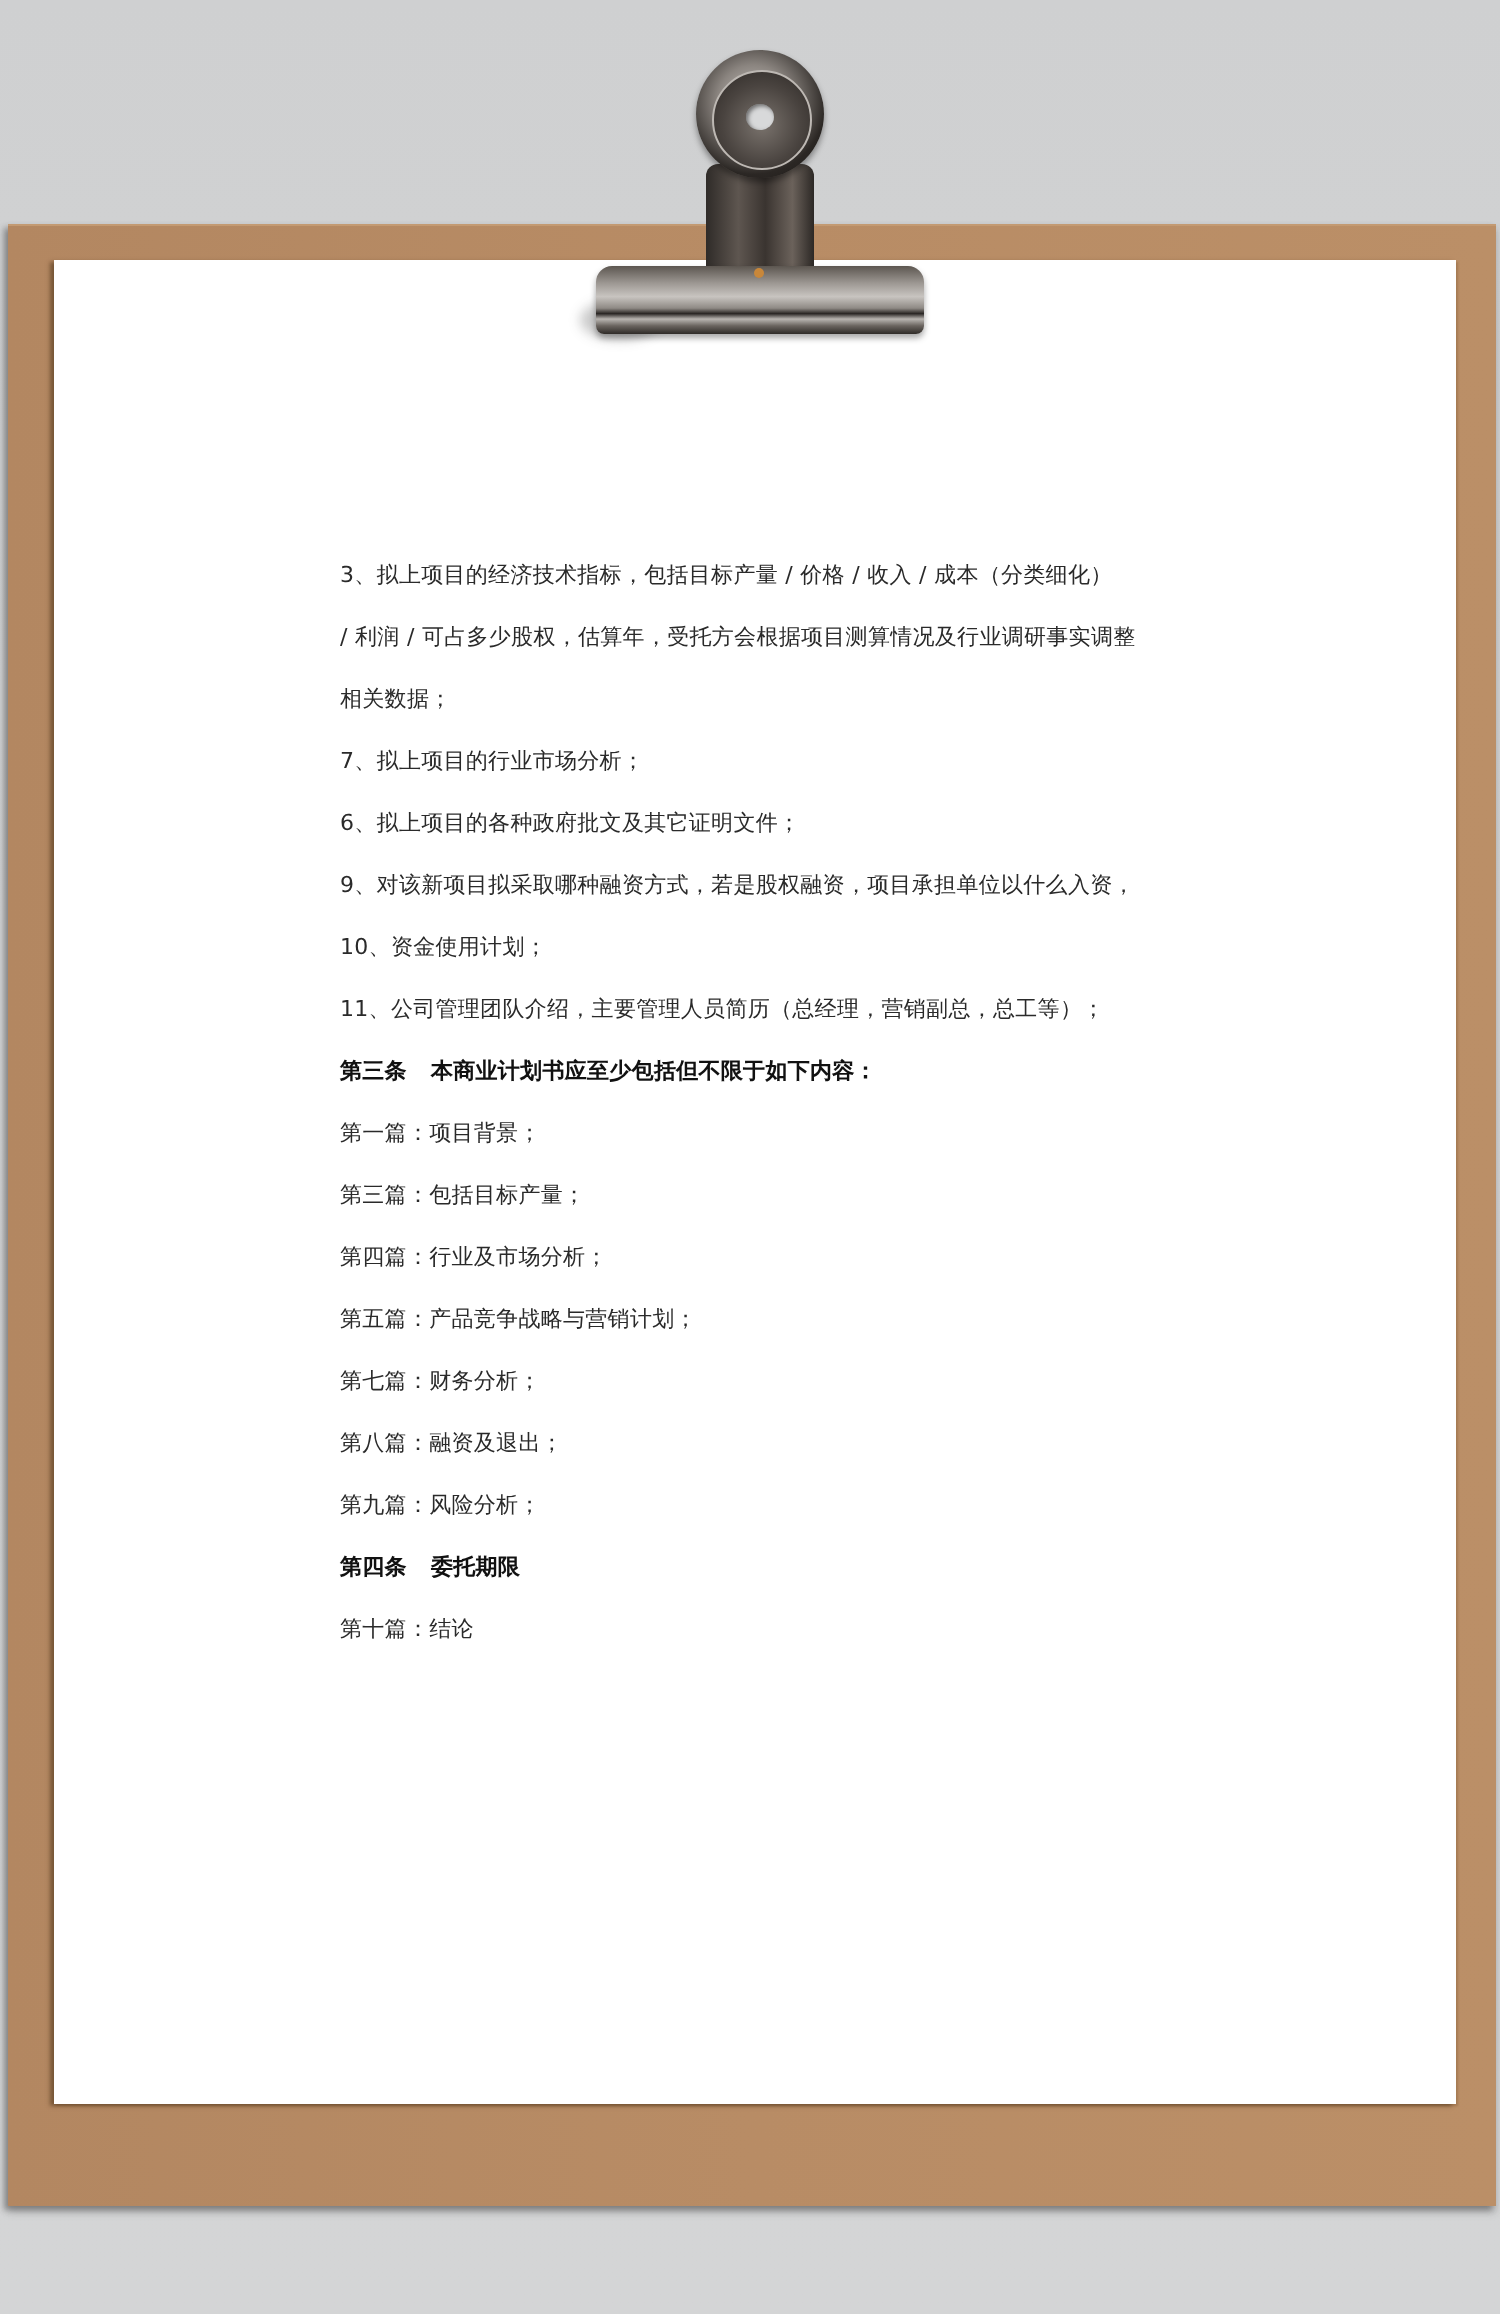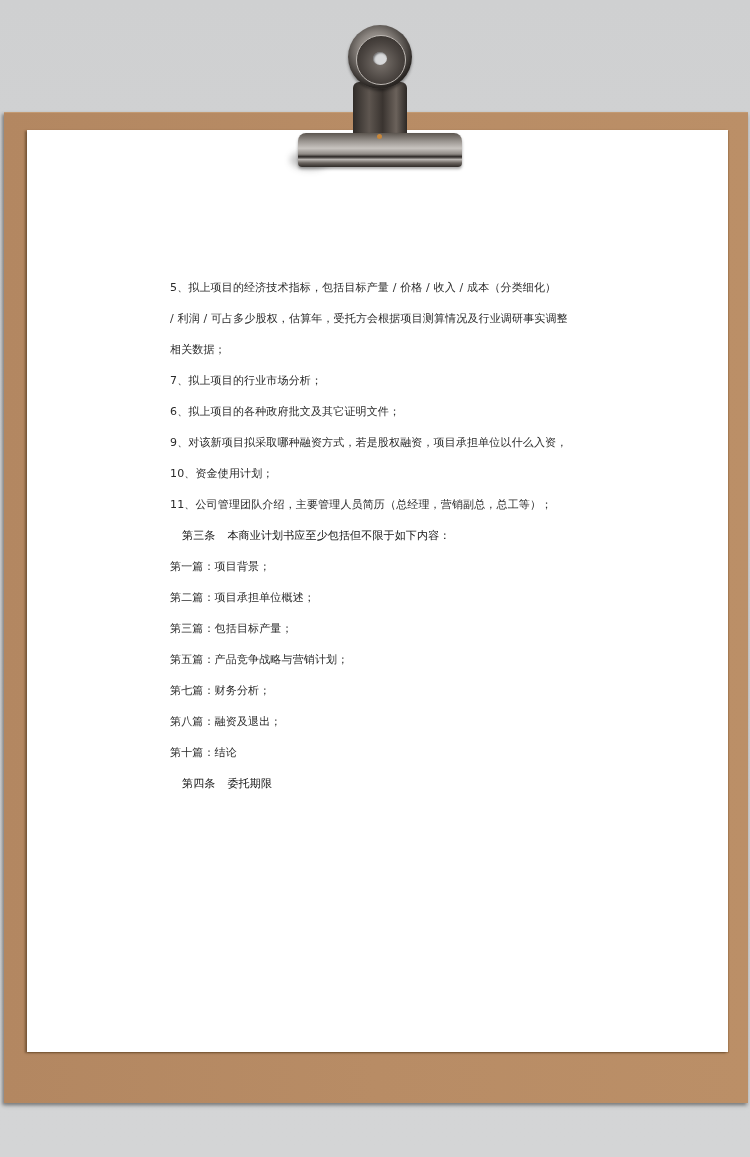--- a/index.html
+++ b/index.html
@@ -19,21 +19,21 @@
     background: #ffffff;
     box-shadow: -2px 1px 2px rgba(70,45,20,0.55), 1px 1px 1px rgba(120,80,40,0.3);
   }
   .content {
     position: absolute; left: 170px; top: 272px; width: 420px;
   }
   .line {
     font-size: 11px; line-height: 31px; height: 31px; color: #2a2a2a;
     white-space: nowrap; letter-spacing: 0.15px;
   }
-  .line.bold { font-weight: normal; color: #111; margin-left: 12px; }
+  .line.bold { font-weight: bold; color: #111; }
   .line .sp { display: inline-block; width: 12px; }
 
   
   .clip { position: absolute; left: 0; top: 0; width: 750px; height: 180px; pointer-events: none; }
   .clip-shadow {
     position: absolute; left: 290px; top: 150px; width: 40px; height: 20px;
     border-radius: 50%; background: rgba(40,40,40,0.25); filter: blur(3px);
   }
   .clip-stem {
     position: absolute; left: 353px; top: 82px; width: 54px; height: 62px;
@@ -75,37 +75,38 @@
   <div class="clip-shadow"></div>
   <div class="clip-stem"></div>
   <div class="clip-ring-outer"></div>
   <div class="clip-ring-inner"></div>
   <div class="clip-hole"></div>
   <div class="clip-bar"></div>
   <div class="clip-rivet"></div>
 </div>
 
 <div class="content">
-  <div class="line">5、拟上项目的经济技术指标，包括目标产量 / 价格 / 收入 / 成本（分类细化）</div>
+  <div class="line">3、拟上项目的经济技术指标，包括目标产量 / 价格 / 收入 / 成本（分类细化）</div>
   <div class="line"> / 利润 / 可占多少股权，估算年，受托方会根据项目测算情况及行业调研事实调整</div>
   <div class="line">相关数据；</div>
   <div class="line">7、拟上项目的行业市场分析；</div>
   <div class="line">6、拟上项目的各种政府批文及其它证明文件；</div>
   <div class="line">9、对该新项目拟采取哪种融资方式，若是股权融资，项目承担单位以什么入资，</div>
   <div class="line">10、资金使用计划；</div>
   <div class="line">11、公司管理团队介绍，主要管理人员简历（总经理，营销副总，总工等）；</div>
 
   <div class="line bold">
     <span>第三条</span><span class="sp"></span><span>本商业计划书应至少包括但不限于如下内容：</span>
   </div>
 
   <div class="line">第一篇：项目背景；</div>
-  <div class="line">第二篇：项目承担单位概述；</div>
   <div class="line">第三篇：包括目标产量；</div>
+  <div class="line">第四篇：行业及市场分析；</div>
   <div class="line">第五篇：产品竞争战略与营销计划；</div>
   <div class="line">第七篇：财务分析；</div>
   <div class="line">第八篇：融资及退出；</div>
-  <div class="line">第十篇：结论</div>
-
+  <div class="line">第九篇：风险分析；</div>
   <div class="line bold">
     <span>第四条</span><span class="sp"></span><span>委托期限</span>
   </div>
+
+  <div class="line">第十篇：结论</div>
 </div>
 
 </body></html>

